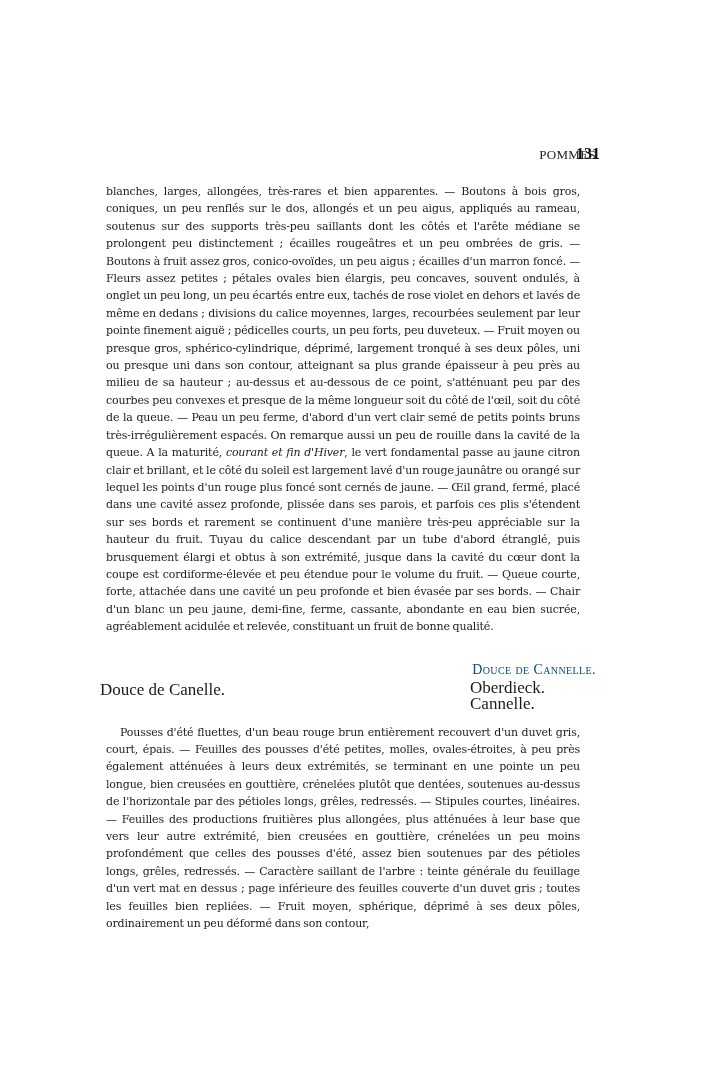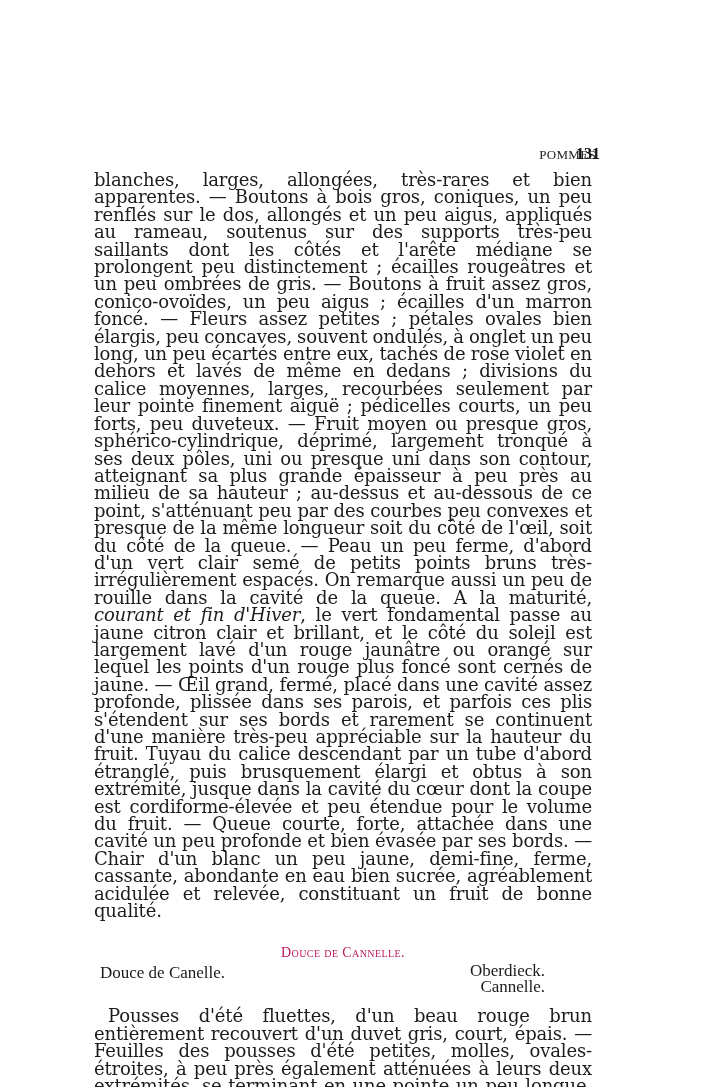--- a/index.html
+++ b/index.html
@@ -39,59 +39,58 @@
     .page-number {
       position: absolute;
       right: -4px;
       top: 0;
       font-size: 16px;
       font-weight: bold;
       color: #111;
       margin-left: 15px;
     }
     .para {
-      margin: 4px;
-      font-size: 18px;
+      margin: 16px;
+      font-size: 11px;
       line-height: 17.4px;
       text-align: justify;
       letter-spacing: -0.15px;
       word-spacing: -0.5px;
       color: #1c1c1c;
     }
     .para .it {
       font-style: italic;
     }
     .section-title {
       margin-top: 26px;
-      text-align: center;
+      text-align: right;
       font-family: "Liberation Serif", serif;
       font-variant: small-caps;
       font-size: 14px;
       letter-spacing: 0.4px;
-      color: #be185d;
+      color: #0c4a6e;
     }
     .synonyms {
       position: relative;
       height: 34px;
       margin-top: 2px;
       font-family: "Liberation Serif", serif;
       font-size: 17px;
       color: #1a1a1a;
     }
     .syn-left {
       position: absolute;
       left: 10px;
       top: 0;
     }
     .syn-right {
       position: absolute;
       left: 380px;
       top: 0;
       line-height: 16px;
-      text-align: right;
     }
     .para.second {
       margin-top: 10px;
       text-indent: 14px;
     }
   </style>
 </head>
 <body>
 
 <div class="page">

